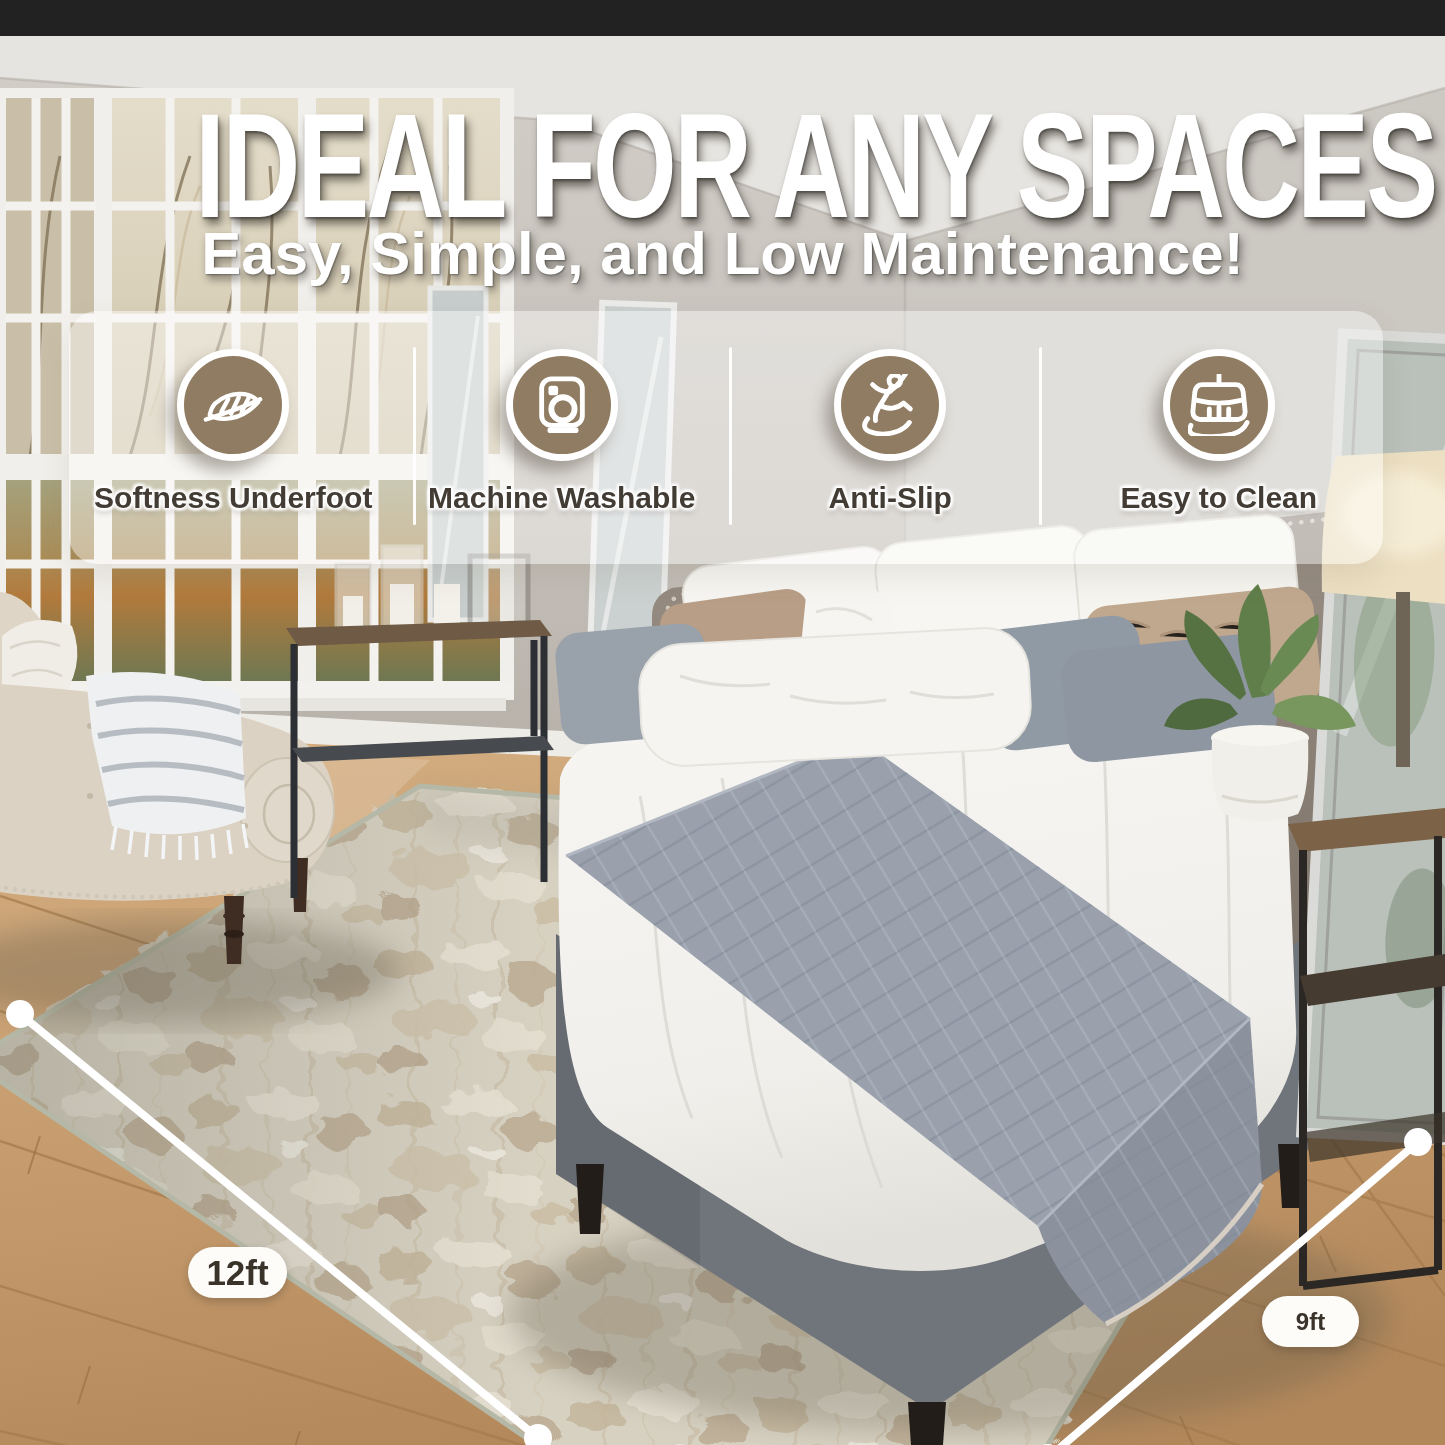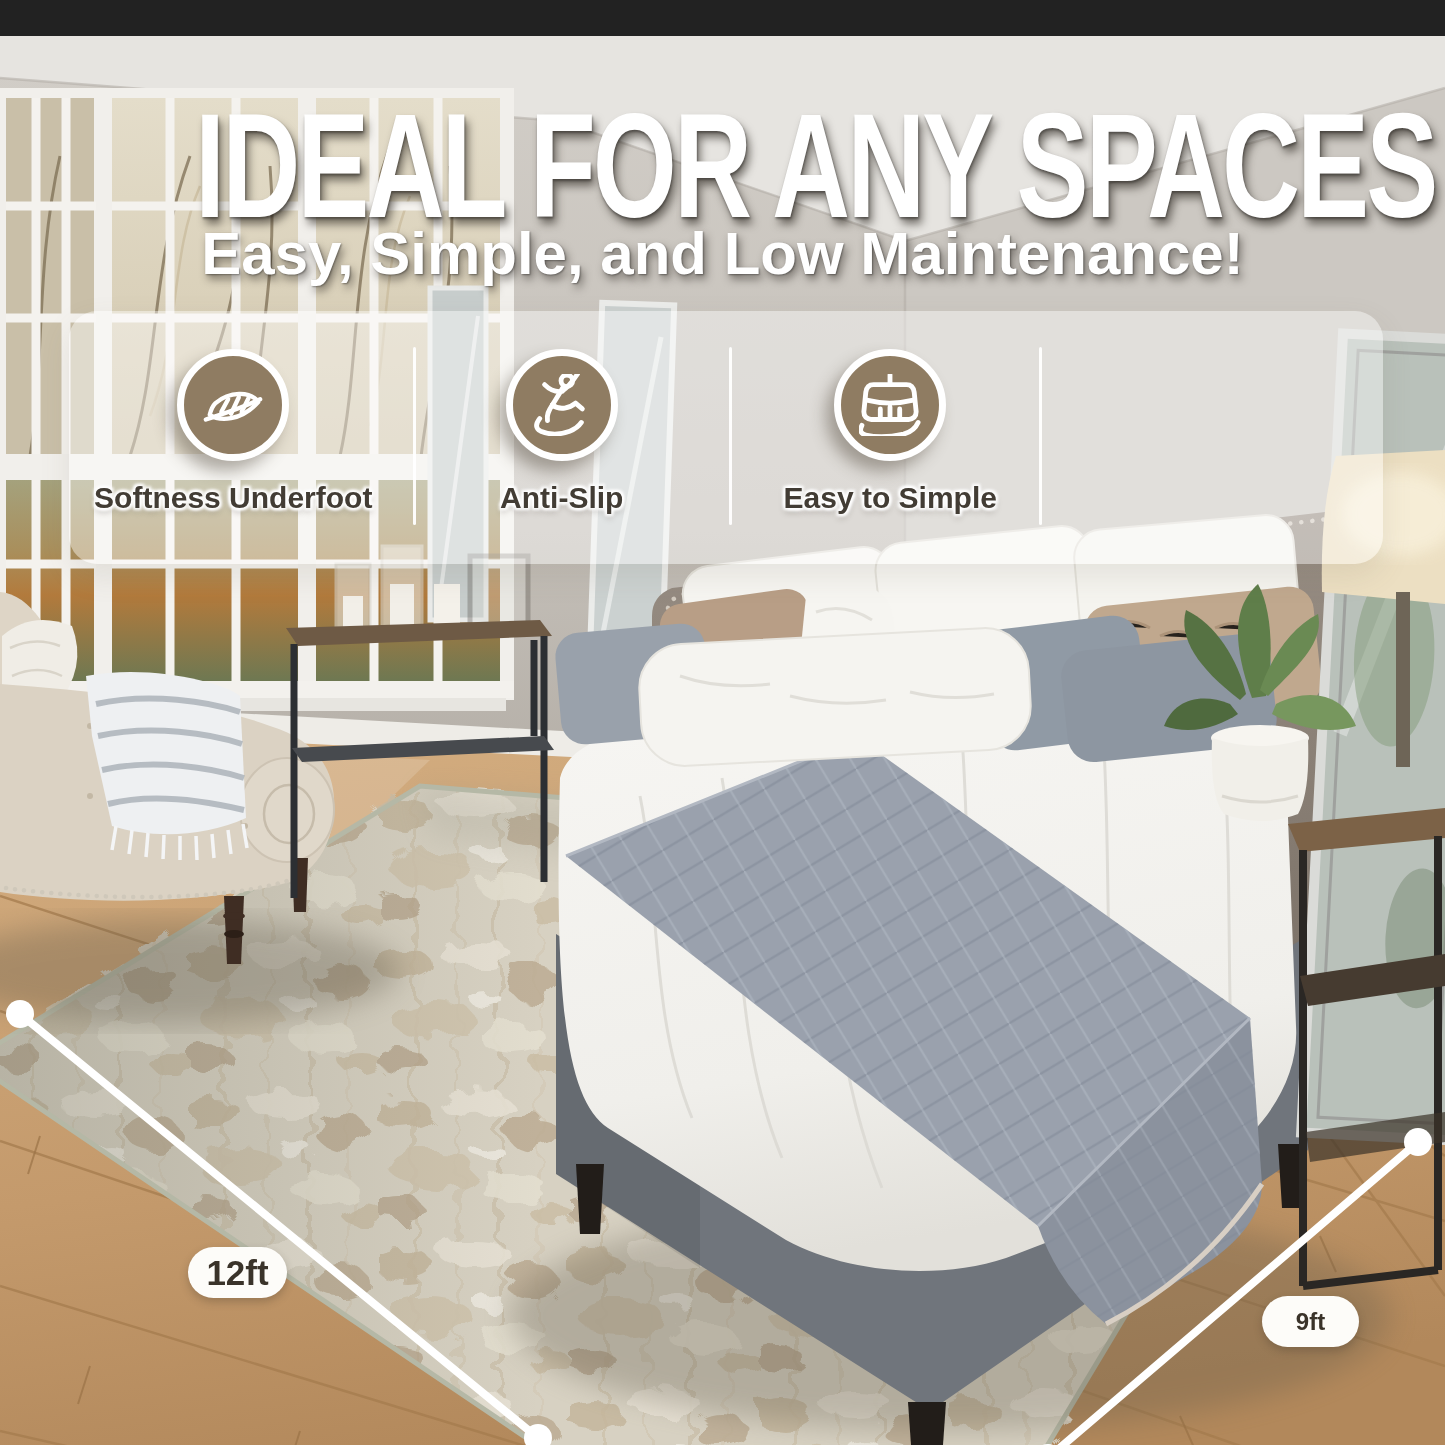--- a/index.html
+++ b/index.html
@@ -385,20 +385,31 @@
       <div class="circle">
         <svg width="62" height="62" viewBox="-32 -32 64 64" fill="none" stroke="#ffffff" stroke-width="4.5" stroke-linecap="round" stroke-linejoin="round">
           <path d="M-24,10 C-14,17 8,17 26,-3 C18,-15 -4,-14 -18,-2 C-22,2 -23,6 -24,10 Z"></path>
           <path d="M-28,15 C-10,9 10,3 28,-6"></path>
           <path d="M-12,7 L-5,-6 M-2,9 L6,-8 M9,7 L16,-7"></path>
         </svg>
       </div>
       <div class="feature-label">Softness Underfoot</div>
     </div>
 
+    <div class="feature">
+      <div class="circle">
+        <svg width="62" height="62" viewBox="-32 -32 64 64" fill="none" stroke="#ffffff" stroke-width="5" stroke-linecap="round" stroke-linejoin="round">
+          <rect x="-21" y="-27" width="42" height="48" rx="10"></rect>
+          <rect x="-14" y="-20" width="10" height="10" rx="3" fill="#ffffff" stroke="none"></rect>
+          <circle cx="1" cy="4" r="12" stroke-width="6"></circle>
+          <rect x="-15" y="23" width="32" height="6" rx="3" fill="#ffffff" stroke="none"></rect>
+        </svg>
+      </div>
+      <div class="feature-label">Machine Washable</div>
+    </div>
 
     <div class="feature">
       <div class="circle">
         <svg width="62" height="62" viewBox="-32 -32 64 64" fill="none" stroke="#ffffff" stroke-width="5" stroke-linecap="round" stroke-linejoin="round">
           <circle cx="5" cy="-25" r="6"></circle>
           <path d="M1,-18 C-3,-11 -7,-5 -10,0"></path>
           <path d="M1,-15 C7,-19 12,-26 16,-32"></path>
           <path d="M0,-14 C-7,-13 -13,-16 -18,-21"></path>
           <path d="M-10,0 C-2,6 8,3 14,-2 L21,4"></path>
           <path d="M-10,0 C-14,6 -16,10 -15,16"></path>
@@ -411,21 +422,21 @@
     <div class="feature">
       <div class="circle">
         <svg width="62" height="62" viewBox="-32 -32 64 64" fill="none" stroke="#ffffff" stroke-width="5" stroke-linecap="round" stroke-linejoin="round">
           <path d="M0,-31 L0,-21"></path>
           <path d="M-17,-21 L17,-21 Q24,-21 25,-13 L27,7 Q27,14 19,15 L-19,15 Q-27,14 -27,7 L-25,-13 Q-24,-21 -17,-21 Z"></path>
           <path d="M-24,-5 Q0,1 24,-5"></path>
           <path d="M-10,4 L-10,13 M0,2 L0,13 M10,4 L10,13"></path>
           <path d="M-29,21 Q-33,29 -25,31 Q-8,35 14,30 Q25,27 29,18"></path>
         </svg>
       </div>
-      <div class="feature-label">Easy to Simple</div>
+      <div class="feature-label">Easy to Clean</div>
     </div>
   </div>
 
   <div class="overlay pill pill-12">
     <span>12ft</span>
   </div>
   <div class="overlay pill pill-9">
     <span>9ft</span>
   </div>
 

